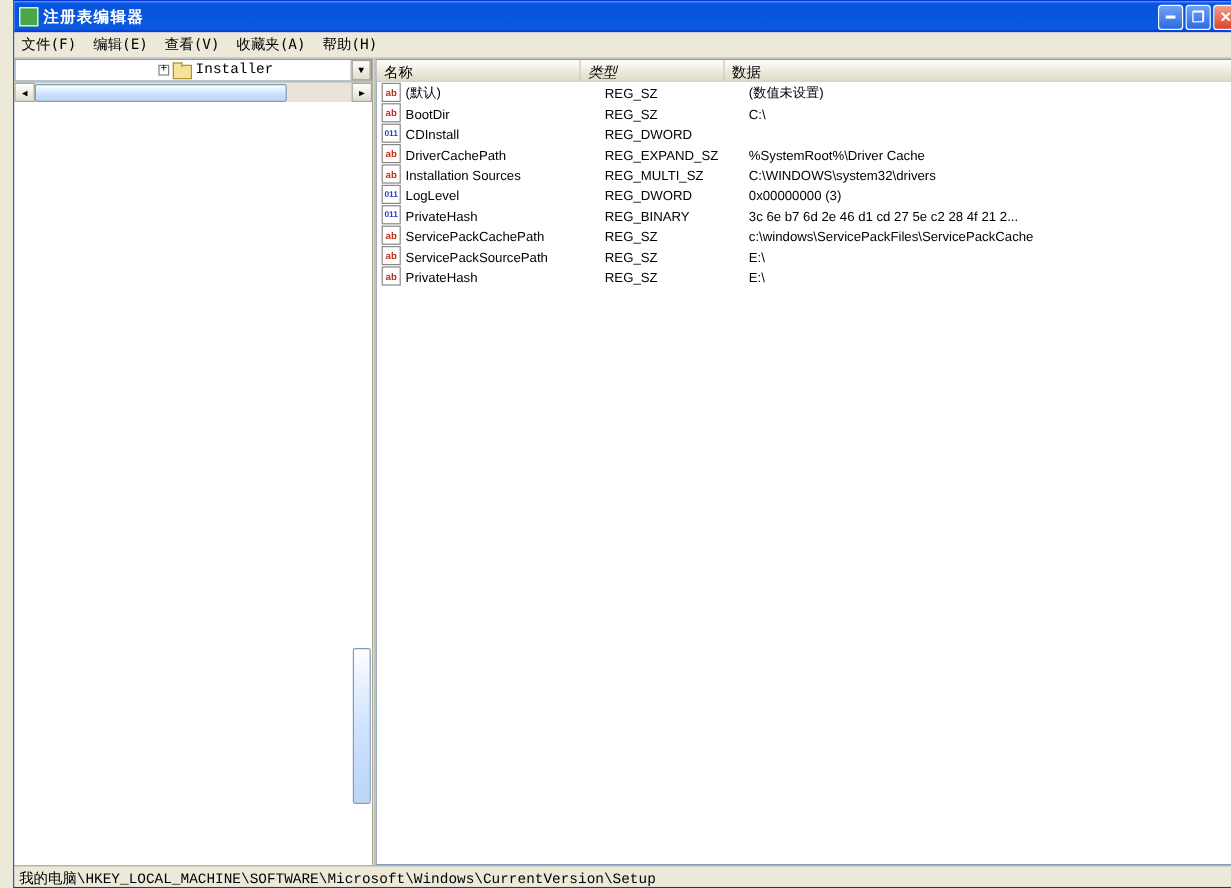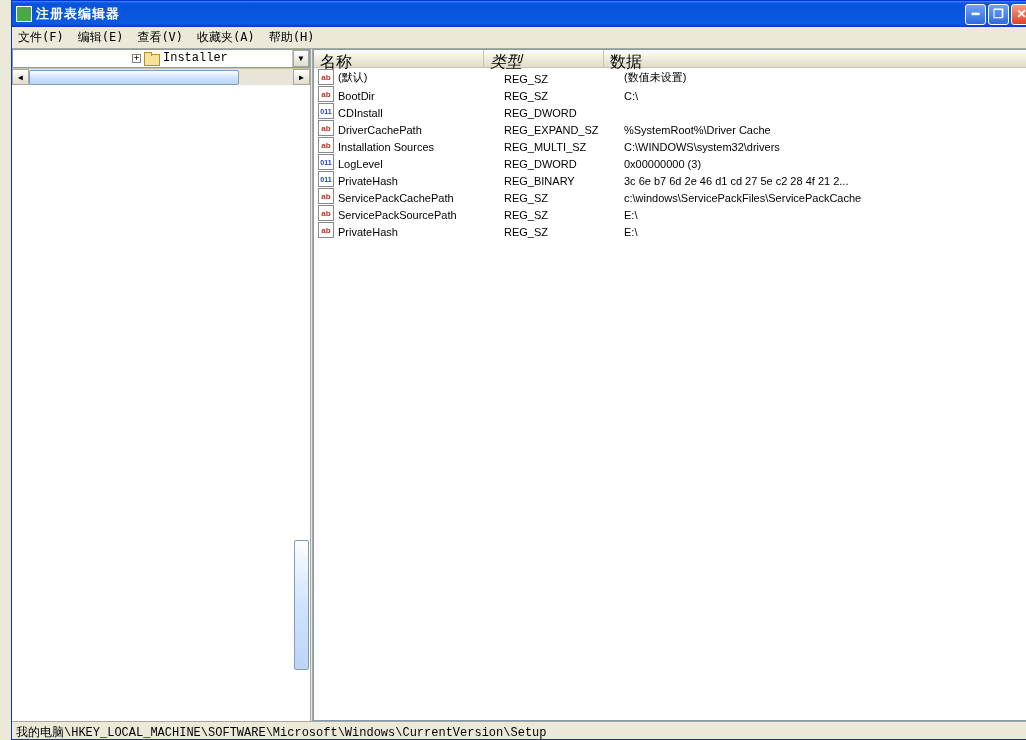--- a/index.html
+++ b/index.html
@@ -34,21 +34,21 @@
   .vscroll .btn { height:17px; background:linear-gradient(#fefefe,#e0ddce); border:1px solid #aca899; display:flex; align-items:center; justify-content:center; font-size:8px;}
   .vscroll .thumb { position:absolute; left:1px; width:15px; background:linear-gradient(#fefefe,#cfe3ff,#bcd4f6); border:1px solid #7f9db9; border-radius:2px;}
   .hscroll { height:17px; background:#e8e5d8; border-top:1px solid #c8c4b4; display:flex; }
   .hscroll .btn { width:17px; background:linear-gradient(#fefefe,#e0ddce); border:1px solid #aca899; display:flex; align-items:center; justify-content:center; font-size:8px;}
   .hscroll .track { flex:1; position:relative; }
   .hscroll .thumb { position:absolute; top:1px; height:15px; left:0; width:60px; background:linear-gradient(#fefefe,#cfe3ff,#bcd4f6); border:1px solid #7f9db9; border-radius:2px;}
   .tree-wrap { display:flex; flex-direction:column; width:298px;}
   
   .list-pane { flex:1; background:#fff; border:1px solid #7f9db9; display:flex; flex-direction:column; }
   .list-header { height:18px; display:flex; background:#ece9d8; border-bottom:1px solid #c8c4b4; }
-  .list-header .col { border-right:1px solid #c8c4b4; padding:2px 6px; font-size:16px; background:linear-gradient(#fefefe,#ece9d8 60%,#e0ddce); }
+  .list-header .col { border-right:1px solid #c8c4b4; padding:2px 6px; font-size:12px; background:linear-gradient(#fefefe,#ece9d8 60%,#e0ddce); }
   .col.name { width:170px; }
   .col.type { width:120px;font-style:italic; }
   .col.data { flex:1; }
   .list-body { flex:1; overflow:hidden; }
   .list-row { height:17px; display:flex; align-items:flex-end; padding-left:4px; font-family:Liberation Sans, sans-serif; font-size:11px; }
   .val-icon { width:16px; height:16px; margin-right:4px; display:inline-flex; align-items:center; justify-content:center; border:1px solid #888; font-size:8px; font-weight:bold; background:#fff;}
   .val-icon.str { color:#c03020; }
   .val-icon.str::after{content:"ab";}
   .val-icon.bin { color:#2040c0; }
   .val-icon.bin::after{content:"011"; font-size:7px;}

